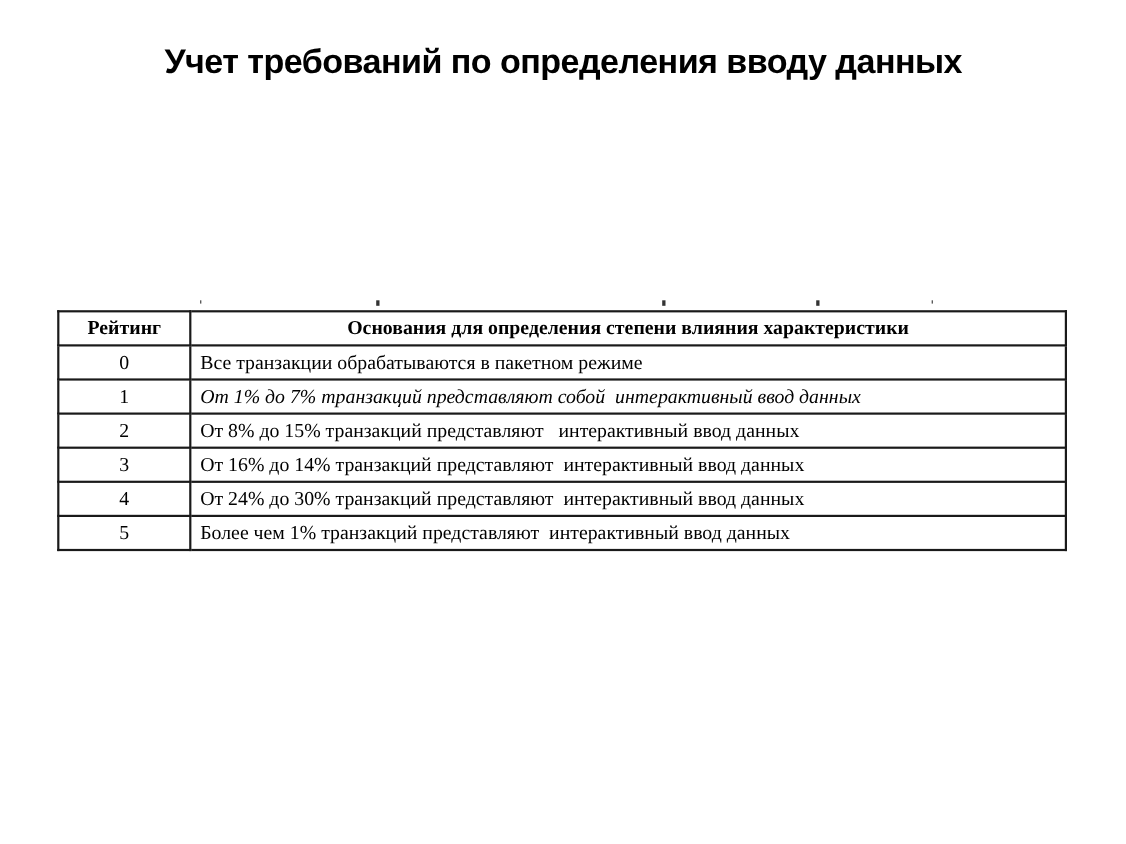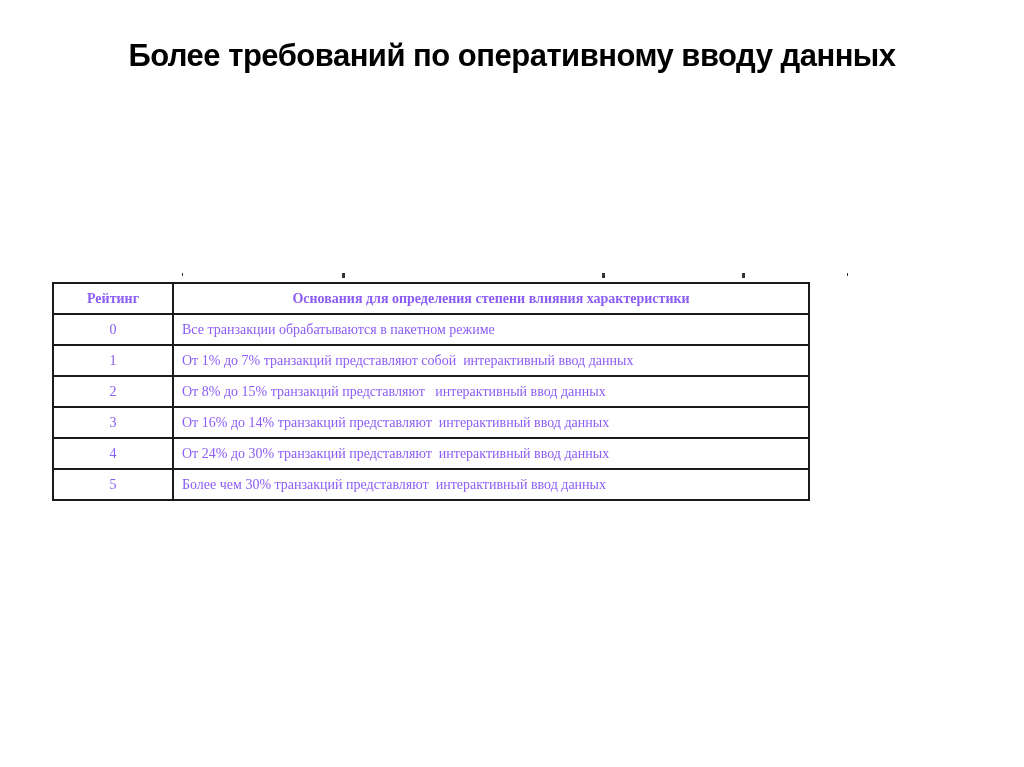--- a/index.html
+++ b/index.html
@@ -26,41 +26,41 @@
     }
     .scan-artifact {
       position: absolute;
       left: 130px; top: -9px; width: 720px; height: 6px;
     }
     .scan-artifact span {
       position: absolute; top: 0; width: 3px; height: 5px; background: #333;
     }
     table {
       border-collapse: collapse;
-      width: 758px;
+      width: 918px;
       font-family: "Liberation Serif", serif;
-      font-size: 14px;
-      color: #8b5cf6;
+      font-size: 18px;
+      color: #000000;
     }
     td, th {
       border: 2px solid #1a1a1a;
       height: 29px;
       padding: 0 6px;
       line-height: 29px;
       white-space: nowrap;
     }
     th { font-weight: bold; }
     td.rating, th.rating { width: 106px; text-align: center; }
     td.desc { text-align: left; padding-left: 8px; border-radius: 13px; }
     th.desc { text-align: center; border-radius: 10px; }
   </style>
 </head>
 <body>
 
-<div class="slide-title">Более требований по оперативному вводу данных</div>
+<div class="slide-title">Учет требований по определения вводу данных</div>
 
 <div class="table-scan">
   <div class="scan-artifact">
     <span style="left:0px;height:3px;width:1px;"></span>
     <span style="left:160px;"></span>
     <span style="left:420px;"></span>
     <span style="left:560px;"></span>
     <span style="left:665px;height:3px;width:1px;"></span>
   </div>
   <table>
@@ -70,33 +70,33 @@
         <th class="desc">Основания для определения степени влияния характеристики</th>
       </tr>
     </thead>
     <tbody>
       <tr>
         <td class="rating">0</td>
         <td class="desc" style="white-space:pre;">Все транзакции обрабатываются в пакетном режиме</td>
       </tr>
       <tr>
         <td class="rating">1</td>
-        <td class="desc" style="white-space:pre;">От 1% до 7% транзакций представляют собой  интерактивный ввод данных</td>
+        <td class="desc" style="white-space:pre;font-style:italic;">От 1% до 7% транзакций представляют собой  интерактивный ввод данных</td>
       </tr>
       <tr>
         <td class="rating">2</td>
         <td class="desc" style="white-space:pre;">От 8% до 15% транзакций представляют   интерактивный ввод данных</td>
       </tr>
       <tr>
         <td class="rating">3</td>
         <td class="desc" style="white-space:pre;">От 16% до 14% транзакций представляют  интерактивный ввод данных</td>
       </tr>
       <tr>
         <td class="rating">4</td>
         <td class="desc" style="white-space:pre;margin-left:24px;">От 24% до 30% транзакций представляют  интерактивный ввод данных</td>
       </tr>
       <tr>
         <td class="rating">5</td>
-        <td class="desc" style="white-space:pre;">Более чем 30% транзакций представляют  интерактивный ввод данных</td>
+        <td class="desc" style="white-space:pre;">Более чем 1% транзакций представляют  интерактивный ввод данных</td>
       </tr>
     </tbody>
   </table>
 </div>
 
 </body></html>

